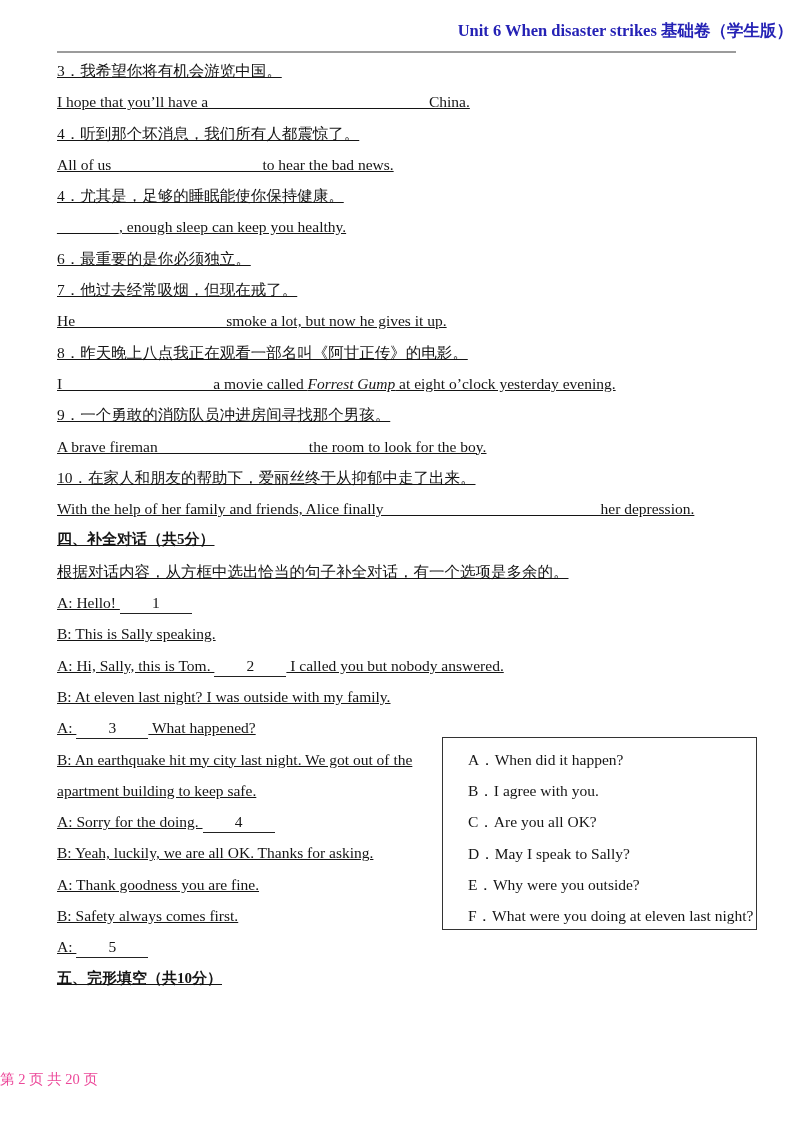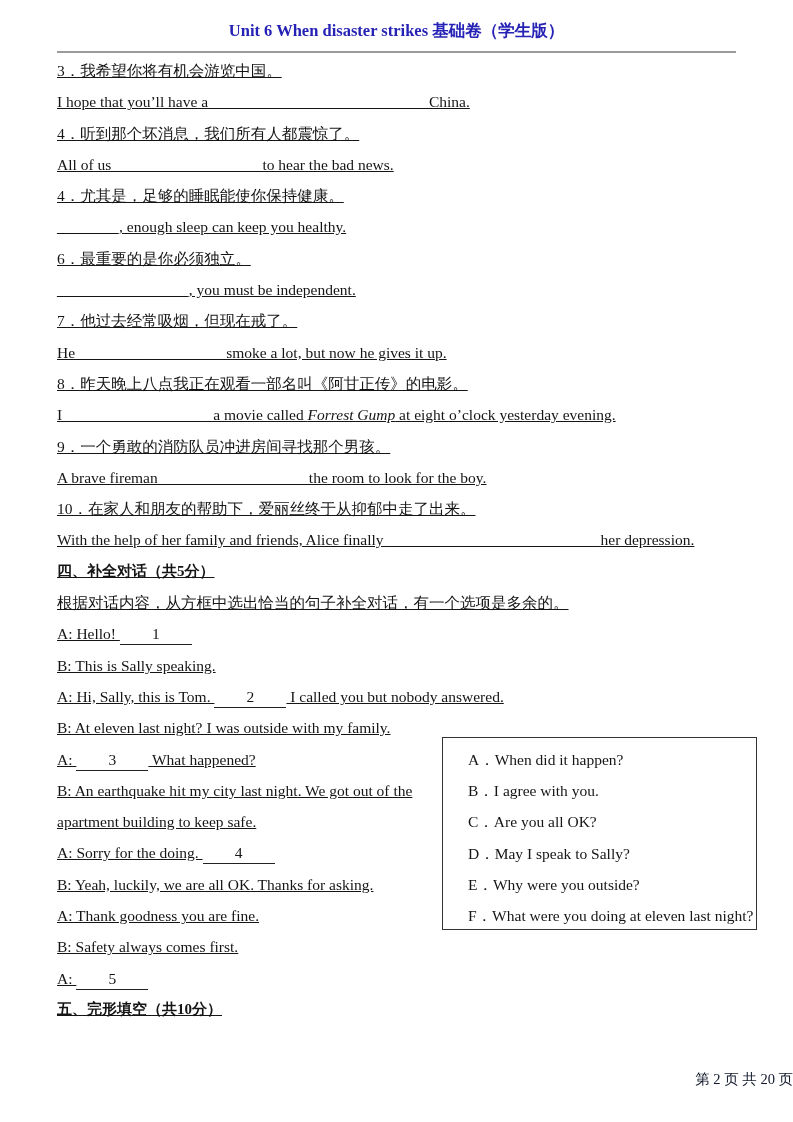--- a/index.html
+++ b/index.html
@@ -8,21 +8,21 @@
     position: relative;
     width: 793px;
     height: 1122px;
     background: #ffffff;
     overflow: hidden;
     font-family: "Liberation Serif", "DejaVu Serif", serif;
     color: #151515;
   }
   .title {
     padding-top: 21px;
-    text-align: center;
+    text-align: right;
     font-weight: bold;
     font-size: 16.5px;
     line-height: 20px;
     color: #2522b5;
   }
   .rule {
     height: 2px;
     background: #9b9b9b;
     margin: 10px 57px 0 57px;
   }
@@ -69,40 +69,39 @@
     height: 31.2px;
     line-height: 31.2px;
     font-size: 15.5px;
     white-space: pre;
   }
   .footer {
     position: absolute;
     left: 0;
     right: 0;
     top: 1070px;
-    text-align: right;
+    text-align: left;
     font-size: 14.5px;
-    color: #0f172a;
+    color: #ec4899;
   }
 </style>
 </head>
 <body>
 
 <div class="page">
   <div class="title" style="color: rgb(37, 34, 181);">Unit 6 When disaster strikes 基础卷（学生版）</div>
   <div class="rule"></div>
   <div class="content">
       <div class="line"><span class="txt">3．我希望你将有机会游览中国。</span></div>
       <div class="line"><span class="txt">I hope that you’ll have a  ________  ________  ________   China.</span></div>
       <div class="line"><span class="txt">4．听到那个坏消息，我们所有人都震惊了。</span></div>
       <div class="line"><span class="txt">All of us  ________  ________   to hear the bad news.</span></div>
       <div class="line"><span class="txt">4．尤其是，足够的睡眠能使你保持健康。</span></div>
       <div class="line"><span class="txt">________, enough sleep can keep you healthy.</span></div>
       <div class="line"><span class="txt">6．最重要的是你必须独立。</span></div>
-      <div class="line"><span class="txt">________  ________, you must be independent.</span></div>
       <div class="line"><span class="txt">7．他过去经常吸烟，但现在戒了。</span></div>
       <div class="line"><span class="txt">He  ________  ________   smoke a lot, but now he gives it up.</span></div>
       <div class="line"><span class="txt">8．昨天晚上八点我正在观看一部名叫《阿甘正传》的电影。</span></div>
       <div class="line"><span class="txt">I  ________  ________   a movie called </span><span class="txt italic">Forrest Gump</span><span class="txt"> at eight o’clock yesterday evening.</span></div>
       <div class="line"><span class="txt">9．一个勇敢的消防队员冲进房间寻找那个男孩。</span></div>
       <div class="line"><span class="txt">A brave fireman  ________  ________   the room to look for the boy.</span></div>
       <div class="line"><span class="txt">10．在家人和朋友的帮助下，爱丽丝终于从抑郁中走了出来。</span></div>
       <div class="line"><span class="txt">With the help of her family and friends, Alice finally  ________  ________  ________  her depression.</span></div>
       <div class="line heading"><span class="txt">四、补全对话（共5分）</span></div>
       <div class="line"><span class="txt">根据对话内容，从方框中选出恰当的句子补全对话，有一个选项是多余的。</span></div>

